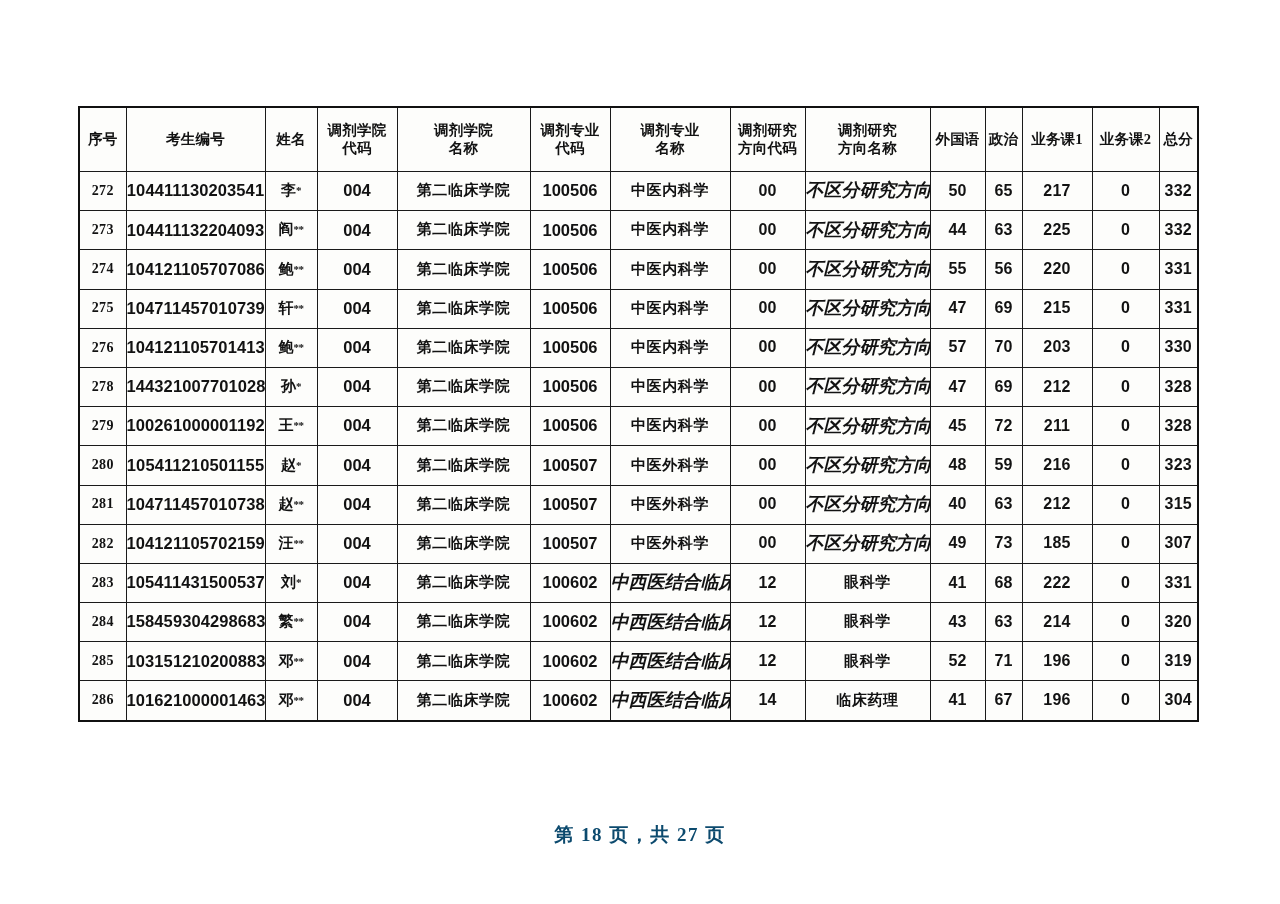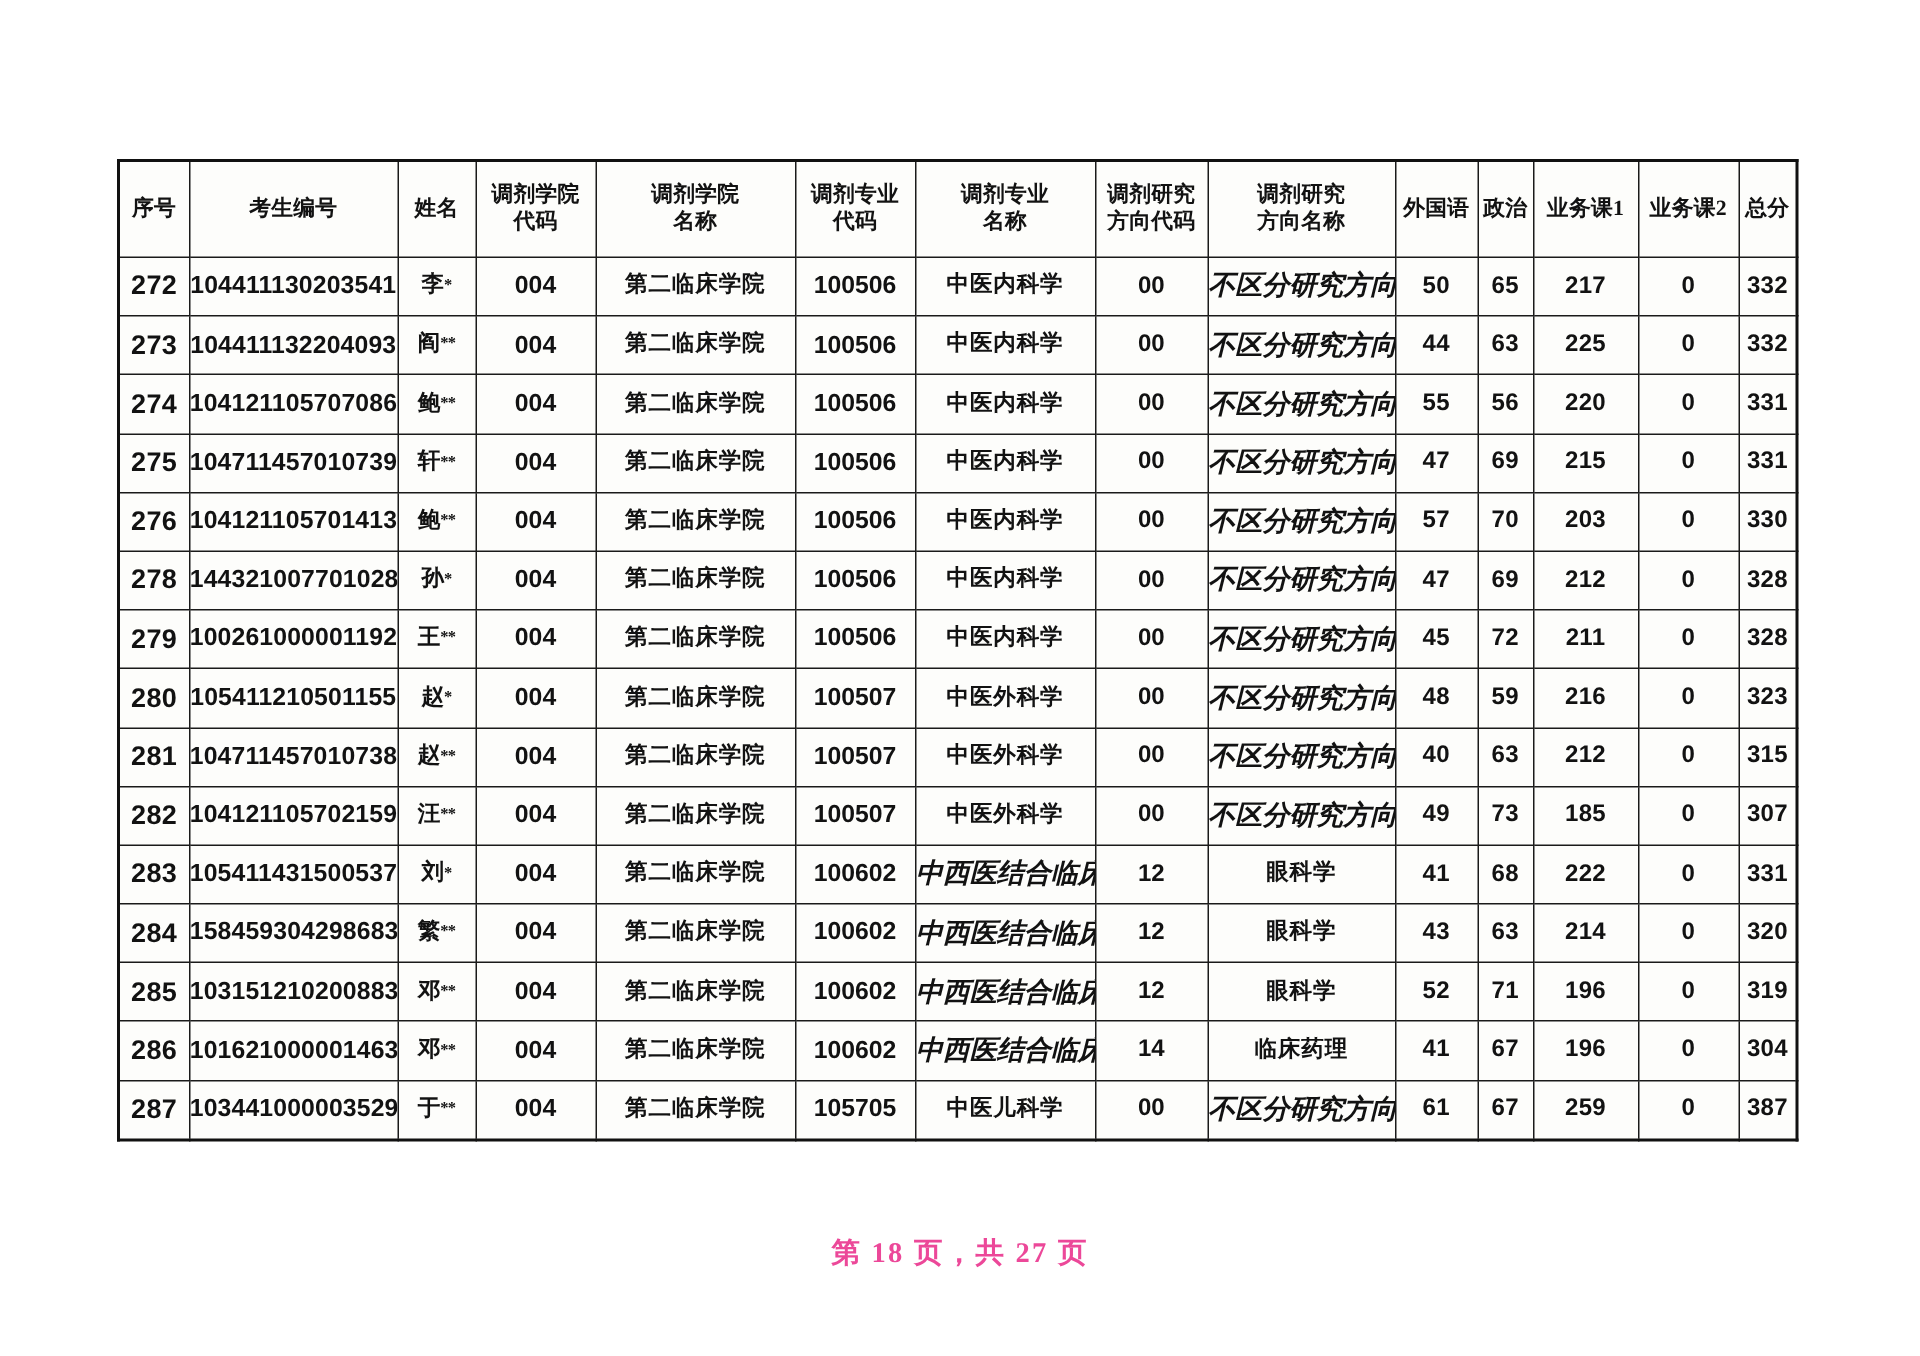--- a/index.html
+++ b/index.html
@@ -57,22 +57,22 @@
   }
   thead th .hl {
     display: block;
   }
   tbody td {
     height: 38.2px;
     font-size: 15px;
   }
   
   td.c-seq {
-    font-family: Liberation Sans, sans-serif;
-    font-size: 18px;
+    font-family: Liberation Serif, serif;
+    font-size: 14px;
     font-weight: 400;
     letter-spacing: 0.3px;
   }
   td.c-exam {
     font-family: "Liberation Sans", "DejaVu Sans", sans-serif;
     font-size: 16.5px;
     font-weight: 700;
     letter-spacing: 0.1px;
   }
   td.c-name {
@@ -131,21 +131,21 @@
 
   .footer {
     position: absolute;
     left: 0;
     top: 822px;
     width: 1280px;
     text-align: center;
     font-size: 19px;
     font-family: "Liberation Serif", "DejaVu Serif", serif;
     font-weight: 700;
-    color: #ec4899;
+    color: #0c4a6e;
     letter-spacing: 1.5px;
   }
 </style>
 </head>
 <body>
 
 <div class="page">
 
   <div class="table-wrap">
     <table class="grid">
@@ -438,35 +438,19 @@
             <td class="c-majorcode">100602</td>
             <td class="c-major squeeze">中西医结合临床</td>
             <td class="c-dircode">14</td>
             <td class="c-dirname">临床药理</td>
             <td class="c-score">41</td>
             <td class="c-score">67</td>
             <td class="c-score">196</td>
             <td class="c-score">0</td>
             <td class="c-score">304</td>
           </tr>
-          <tr>
-            <td class="c-seq">287</td>
-            <td class="c-exam">103441000003529</td>
-            <td class="c-name"><span>于</span><span class="mask">**</span></td>
-            <td class="c-code">004</td>
-            <td class="c-college">第二临床学院</td>
-            <td class="c-majorcode">105705</td>
-            <td class="c-major">中医儿科学</td>
-            <td class="c-dircode">00</td>
-            <td class="c-dirname squeeze">不区分研究方向</td>
-            <td class="c-score">61</td>
-            <td class="c-score">67</td>
-            <td class="c-score">259</td>
-            <td class="c-score">0</td>
-            <td class="c-score">387</td>
-          </tr>
         </tbody>
     </table>
   </div>
 
   <div class="footer">第 18 页，共 27 页</div>
 
 </div>
 
 </body></html>

